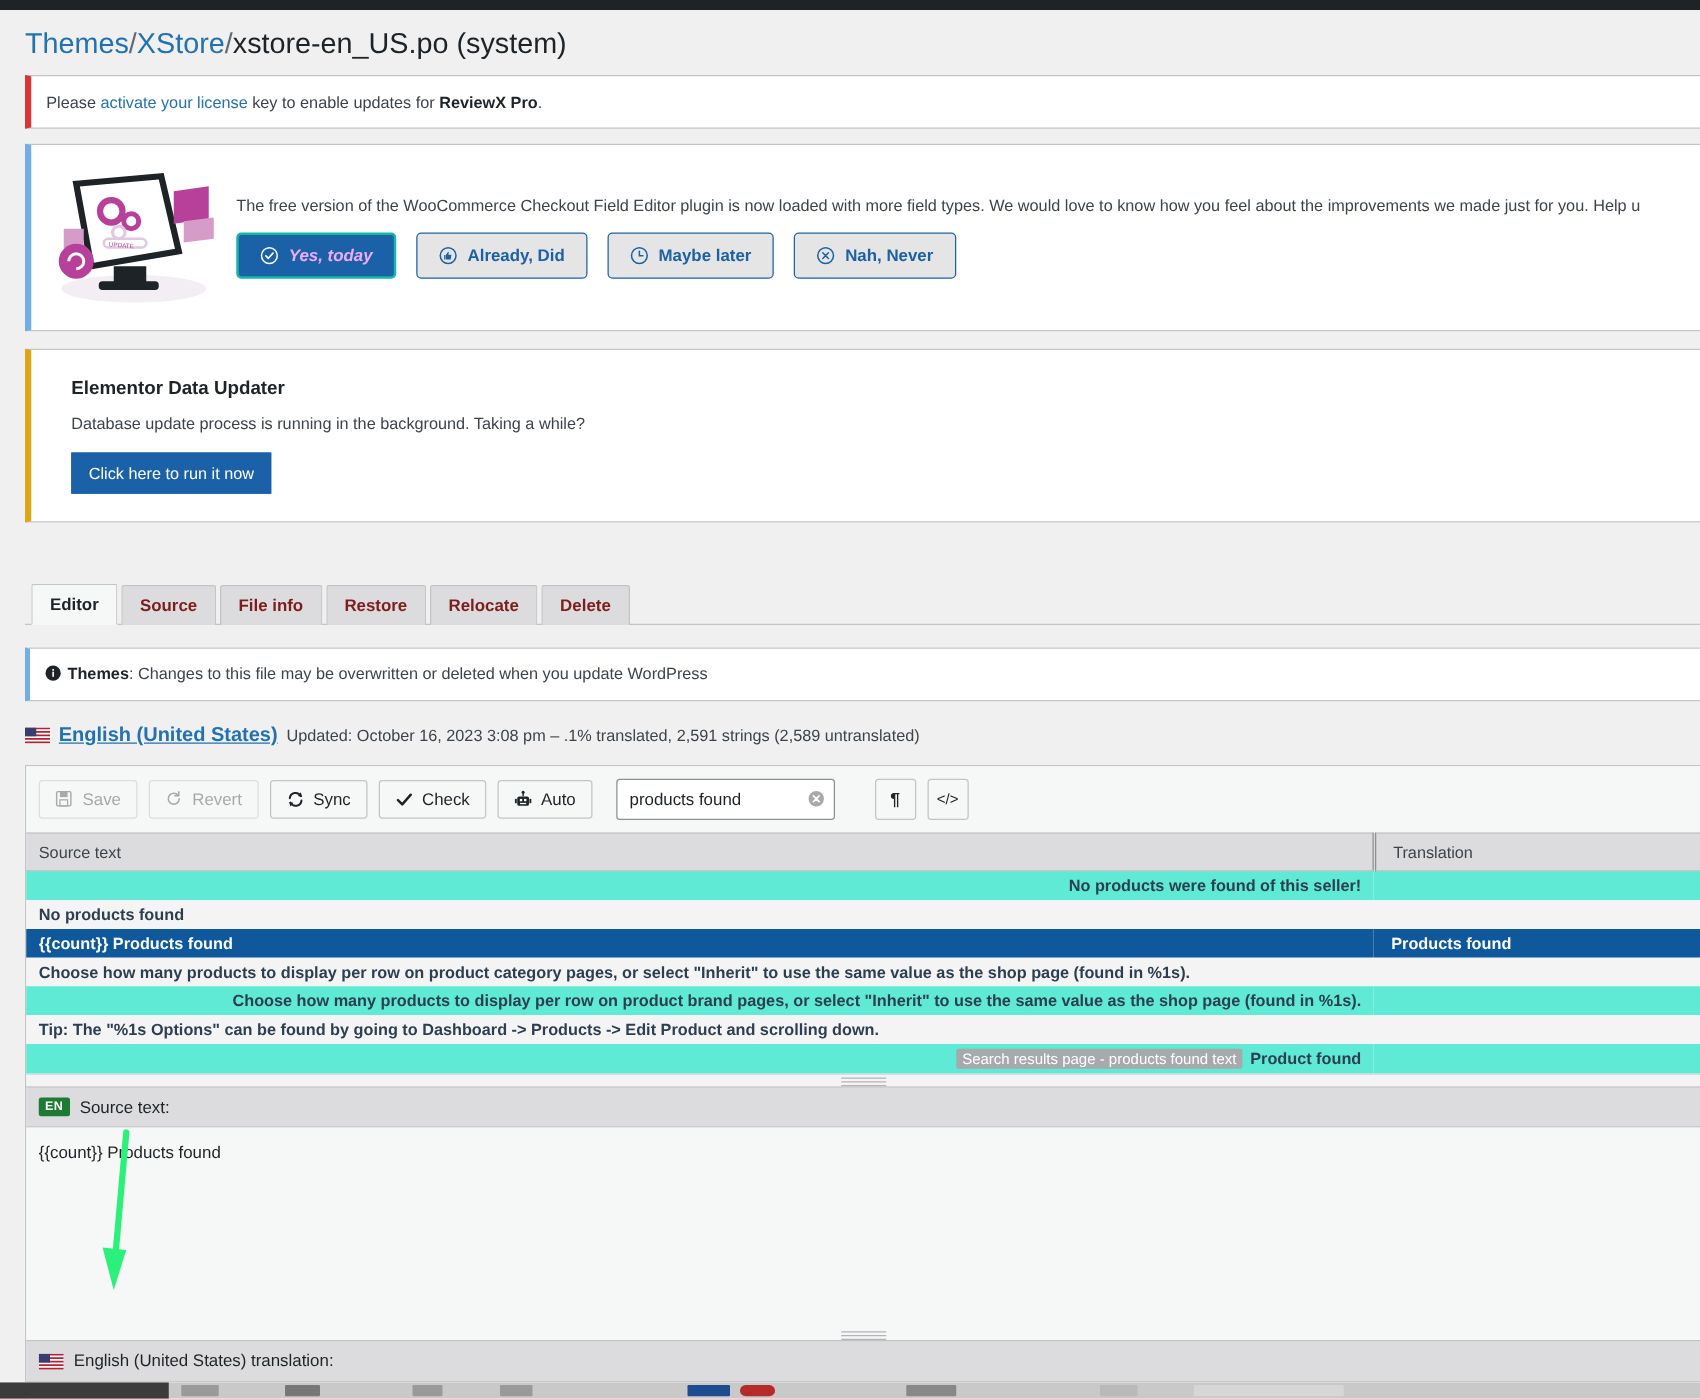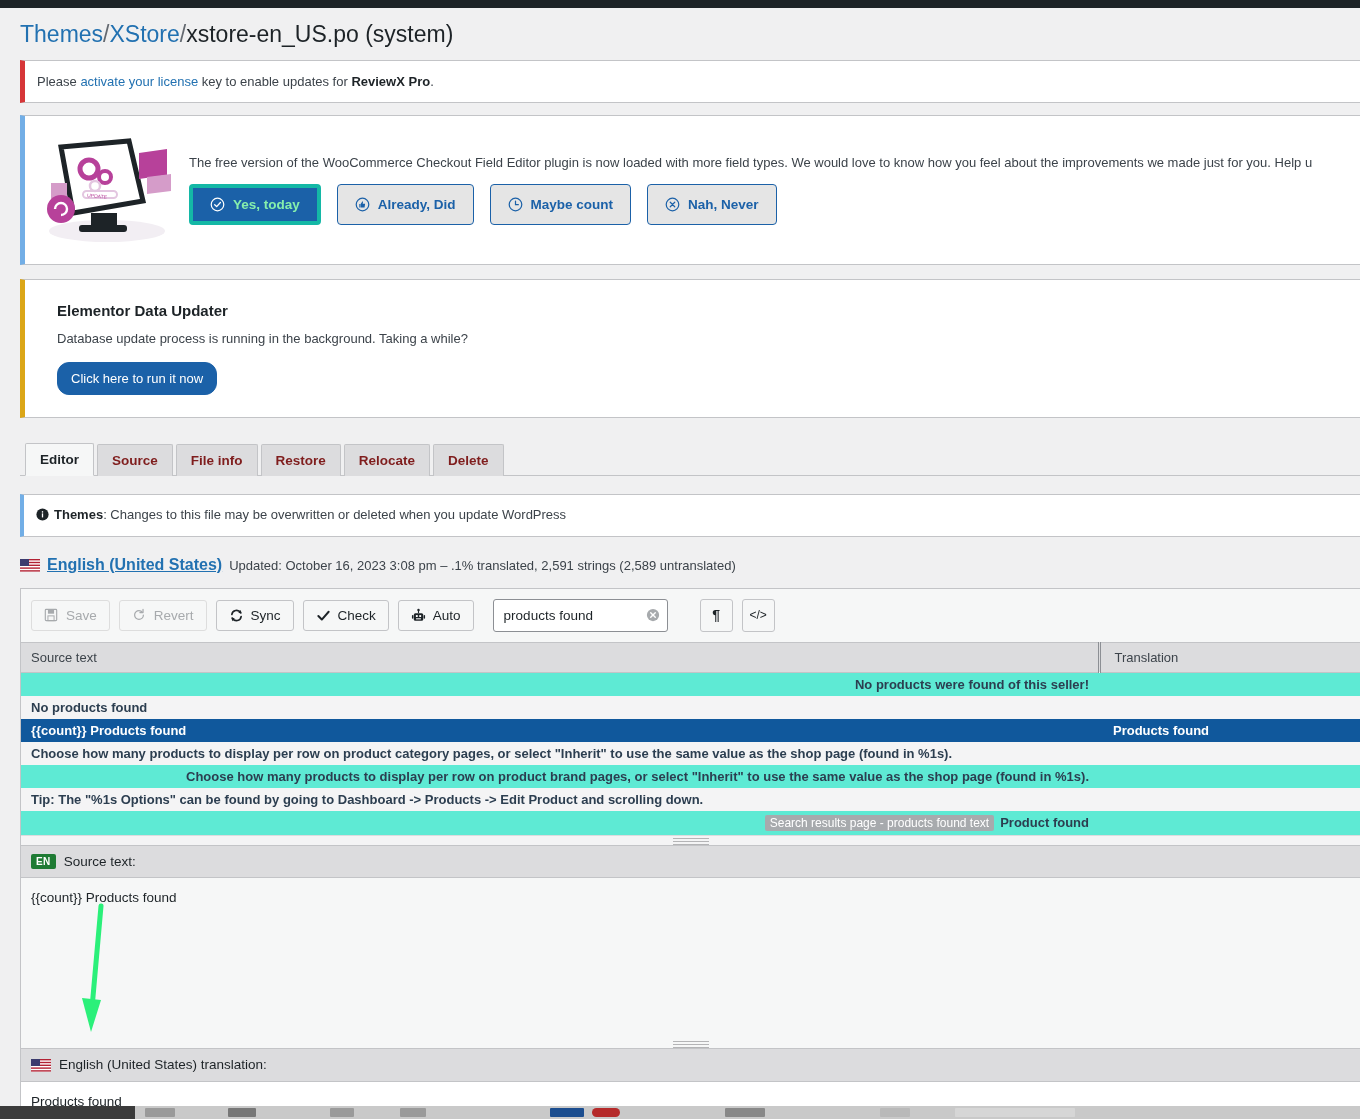--- a/index.html
+++ b/index.html
@@ -57,50 +57,50 @@
   .heard-illus { width:140px; flex:0 0 140px; height:110px; position:relative; }
   .heard-body { flex:1 1 auto; padding-left:14px; min-width:0; }
   .heard-title { font-size:15px; font-weight:700; color:#1d2327; margin:0 0 14px 0; }
   .heard-text { font-size:13px; color:#3c434a; margin:0 0 14px 0; white-space:nowrap; overflow:hidden; }
   .heard-btns { display:flex; gap:16px; }
   .btn-pill {
     display:inline-flex; align-items:center; gap:8px;
     border-radius:4px; font-size:13.5px; font-weight:600;
     padding:9px 17px; cursor:pointer; white-space:nowrap;
   }
-  .btn-pill.primary { background:#1b61a8; color:#86efac; border:4px solid #14b8a6; }
+  .btn-pill.primary { background:#1b61a8; color:#f0abfc; border:2px solid #14b8a6;font-style:italic; }
   .btn-pill.ghost { background:#e5e5e5; color:#1b61a8; border:1px solid #1b61a8; }
   .ic { width:15px; height:15px; display:inline-block; flex:0 0 15px; }
 
   
   .elementor-box {
     background:#fff;
     border:1px solid #c3c4c7;
     border-left:5px solid #dba617;
     margin-top:14px;
     margin-right:-2px;
     padding:22px 0 22px 32px;
   }
   .elementor-title { font-size:15px; font-weight:700; color:#1d2327; margin:0 0 12px 0; }
   .elementor-sub { font-size:13px; margin:0 0 16px 0; color:#3c434a; }
   .btn-solid {
     background:#1b61a8; color:#fff; border:1px solid #1b61a8;
-    border-radius:12px; font-size:13px; padding:8px 13px; cursor:pointer;
+    border-radius:0; font-size:13px; padding:8px 13px; cursor:pointer;
     display:inline-block;
   }
 
   
   .tabbar { margin-top:24px; display:flex; align-items:flex-end; gap:3px; padding-left:5px;
             border-bottom:1px solid #c3c4c7; }
   .tab {
     background:#dcdcde; border:1px solid #c3c4c7; border-bottom:none;
     padding:8px 14px; font-size:13.5px; font-weight:600; color:#7f1d1d;
     cursor:pointer; position:relative; top:1px; border-radius:2px 2px 0 0;
   }
-  .tab.active { background:#f6f7f7; color:#1d2327; border-bottom:1px solid #f6f7f7; }
+  .tab.active { background:#f6f7f7; color:#1d2327; border-bottom:1px solid #f6f7f7;margin-top:24px; }
 
   
   .notice-info {
     background:#fff; border:1px solid #c3c4c7; border-left:4px solid #72aee6;
     padding:11px 12px; margin-top:18px; margin-right:-2px;
     font-size:13px; line-height:1.4;
   }
   .notice-info .infoicon { display:inline-block; width:13px; height:13px; margin-right:5px; vertical-align:-2px; }
   .notice-info b { color:#1d2327; }
 
@@ -242,21 +242,21 @@
           <span>Already, Did</span>
         </div>
 
         <div class="btn-pill ghost">
           <span class="ic">
             <svg viewBox="0 0 16 16" width="15" height="15">
                 <circle cx="8" cy="8" r="6.7" fill="none" stroke="#1b61a8" stroke-width="1.3"></circle>
                 <path d="M8 4.3 V8.2 H11" fill="none" stroke="#1b61a8" stroke-width="1.3" stroke-linecap="round"></path>
               </svg>
           </span>
-          <span>Maybe count</span>
+          <span>Maybe later</span>
         </div>
 
         <div class="btn-pill ghost">
           <span class="ic">
             <svg viewBox="0 0 16 16" width="15" height="15">
                 <circle cx="8" cy="8" r="6.7" fill="none" stroke="#1b61a8" stroke-width="1.3"></circle>
                 <path d="M5.6 5.6 L10.4 10.4 M10.4 5.6 L5.6 10.4" fill="none" stroke="#1b61a8" stroke-width="1.3" stroke-linecap="round"></path>
               </svg>
           </span>
           <span>Nah, Never</span>

